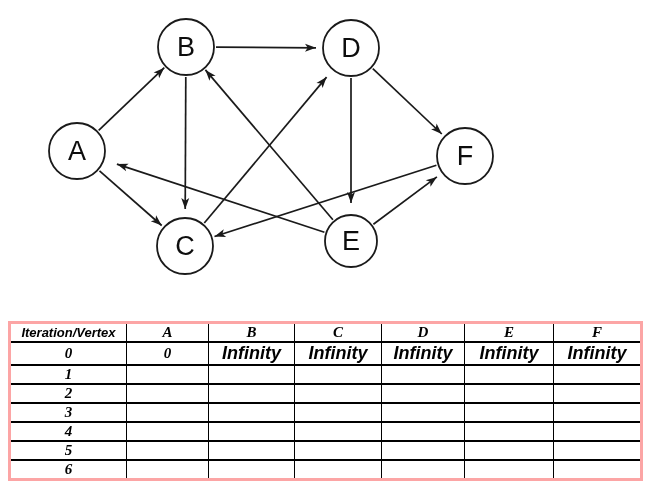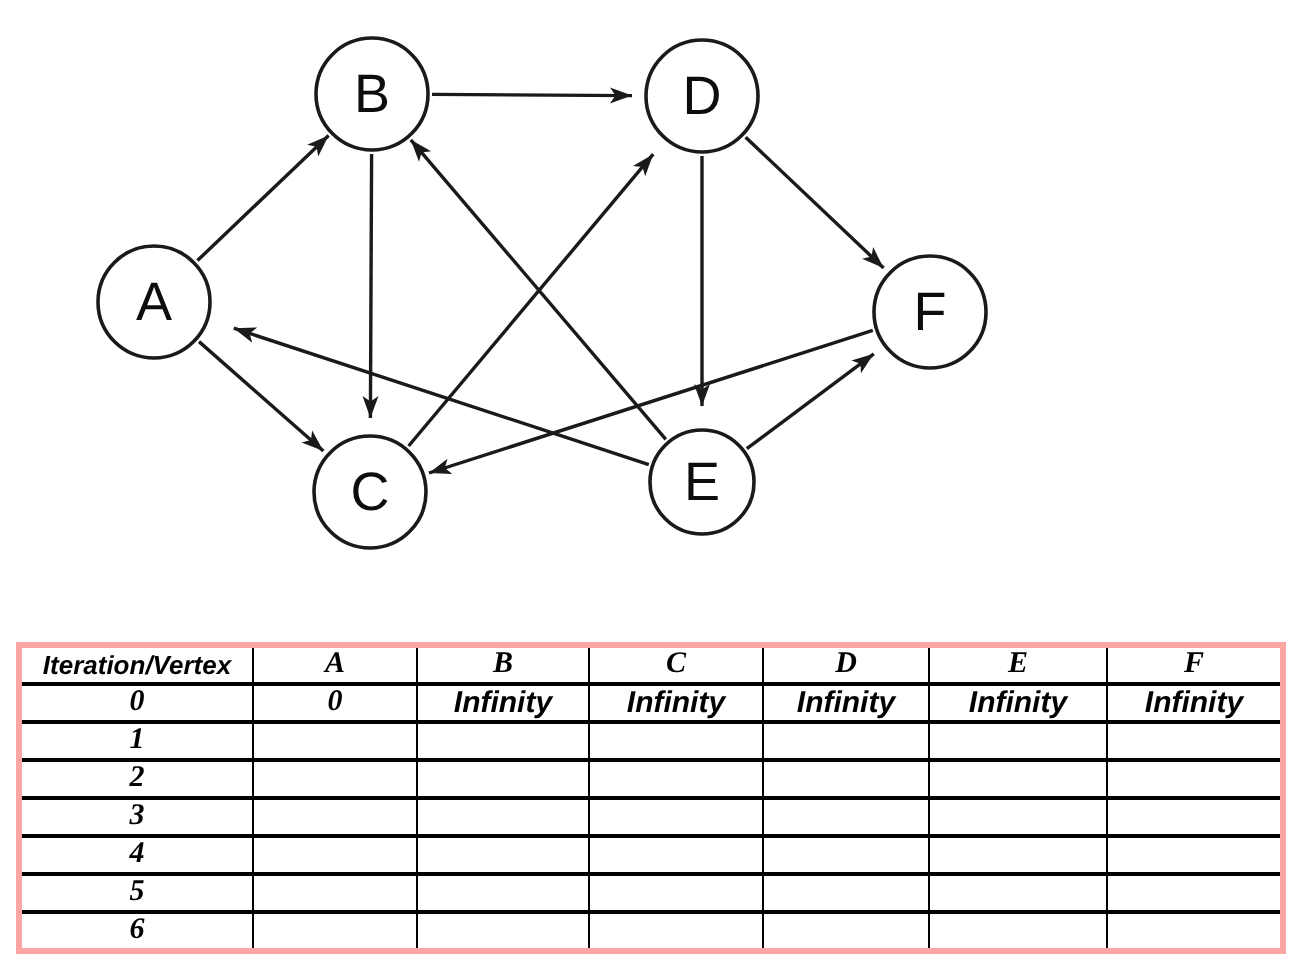--- a/index.html
+++ b/index.html
@@ -35,21 +35,21 @@
   .corner-header {
     font-family: "Liberation Sans", sans-serif;
     font-weight: bold; font-size: 13px;
   }
   .serif-cell {
     font-family: "Liberation Serif", "DejaVu Serif", serif;
     font-weight: bold; font-size: 15px;
   }
   .sans-cell {
     font-family: "Liberation Sans", sans-serif;
-    font-weight: bold; font-size: 15px;
+    font-weight: bold; font-size: 18px;
   }
 
   .vertex-circle { fill: #ffffff; stroke: #1a1a1a; stroke-width: 1.8; }
   .edge-line { stroke: #1a1a1a; stroke-width: 1.7; fill: none; }
   .vertex-label {
     font-family: "Liberation Sans", sans-serif;
     font-size: 27px; fill: #0d0d0d;
     text-anchor: middle;
   }
 </style>

